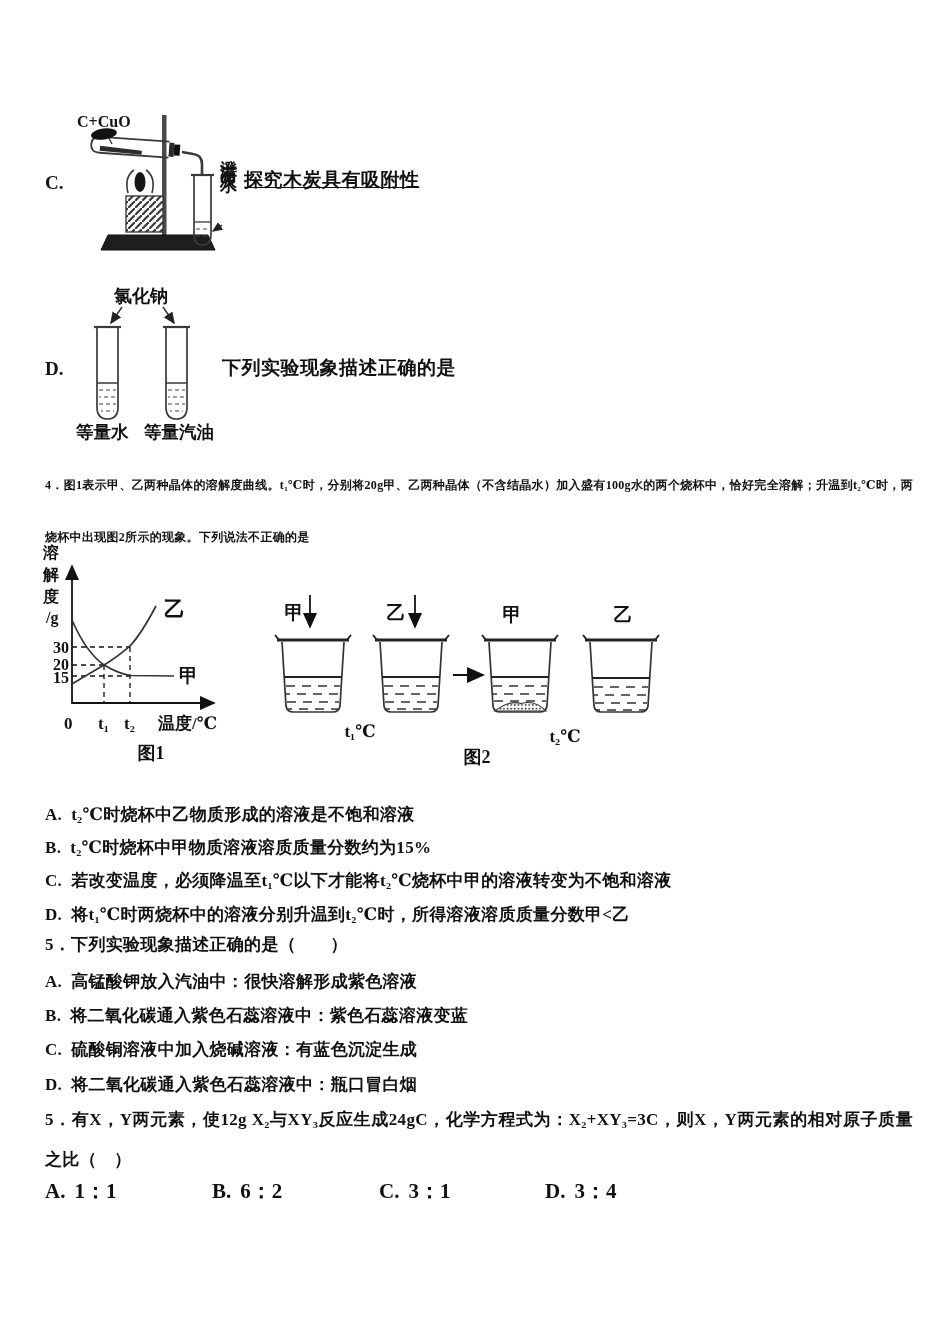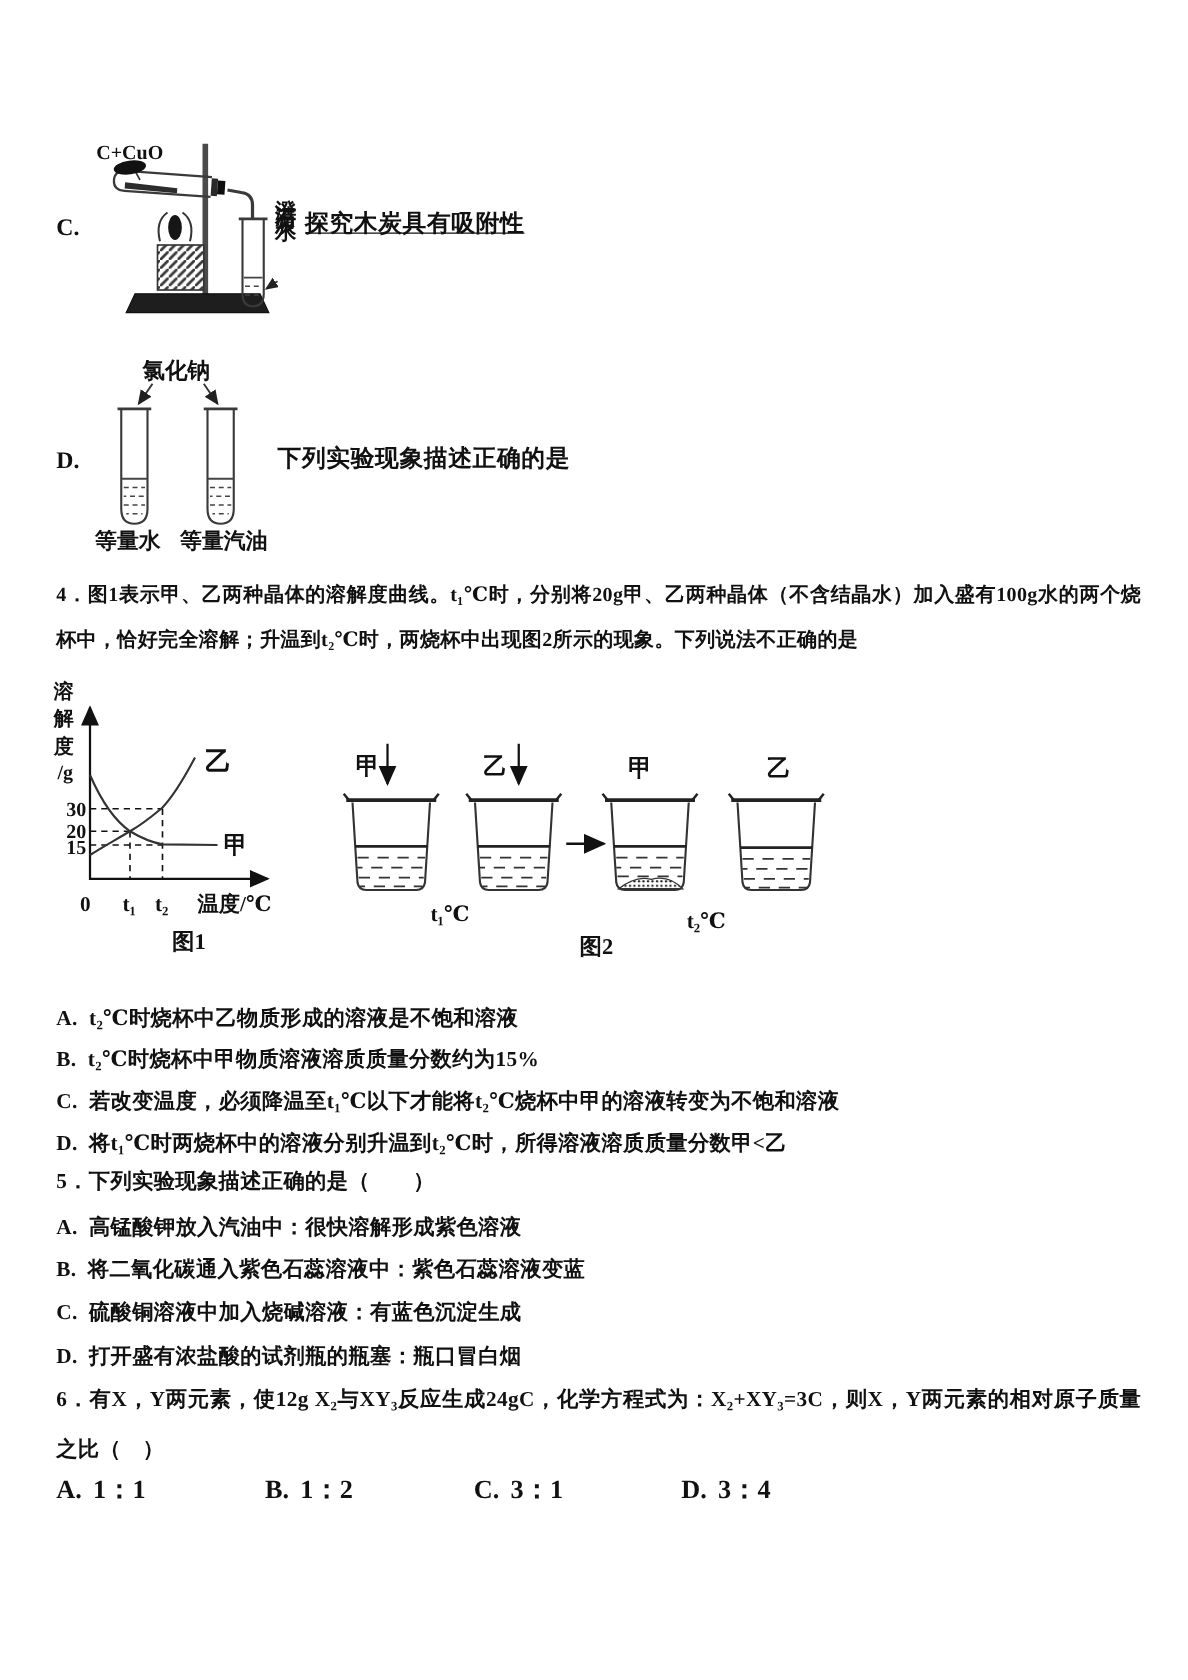--- a/index.html
+++ b/index.html
@@ -1,21 +1,21 @@
 <!DOCTYPE html>
 <html><head>
 <meta charset="utf-8">
 <style>
   html,body{margin:0;padding:0;background:#ffffff;}
   .page{position:relative;width:950px;height:1344px;background:#fff;overflow:hidden;
         font-family:"Liberation Serif","DejaVu Serif",serif;color:#111;font-weight:bold;}
   .abs{position:absolute;}
   .letter{font-size:19px;line-height:1;}
   .caption{font-size:19px;line-height:1;white-space:nowrap;letter-spacing:.5px;}
-  .para{font-size:16px;line-height:36px;text-align:justify;width:868px;letter-spacing:.3px;}
+  .para{font-size:12px;line-height:52px;text-align:justify;width:868px;letter-spacing:.3px;}
   .optrow{font-size:17px;line-height:1;white-space:nowrap;letter-spacing:.3px;}
   .optrow .lab{margin-right:9px;}
   .qline{font-size:17px;line-height:1;white-space:nowrap;letter-spacing:.3px;}
   .vtext{writing-mode:vertical-rl;text-orientation:upright;font-size:17px;line-height:1;
          letter-spacing:4px;font-weight:bold;}
   .q6para{font-size:17px;line-height:40px;text-align:justify;width:868px;letter-spacing:.3px;}
   .ratio{font-size:21px;line-height:1;white-space:nowrap;}
   .ratio .lab{margin-right:9px;}
   svg text{font-family:"Liberation Serif","DejaVu Serif",serif;font-weight:bold;fill:#111;}
 </style>
@@ -234,21 +234,21 @@
 
   <div class="abs optrow" style="left:45px;top:806px;"><span class="lab">A.</span><span>t₂℃时烧杯中乙物质形成的溶液是不饱和溶液</span></div>
   <div class="abs optrow" style="left:45px;top:839px;"><span class="lab">B.</span><span>t₂℃时烧杯中甲物质溶液溶质质量分数约为15%</span></div>
   <div class="abs optrow" style="left:45px;top:872px;"><span class="lab">C.</span><span>若改变温度，必须降温至t₁℃以下才能将t₂℃烧杯中甲的溶液转变为不饱和溶液</span></div>
   <div class="abs optrow" style="left:45px;top:906px;"><span class="lab">D.</span><span>将t₁℃时两烧杯中的溶液分别升温到t₂℃时，所得溶液溶质质量分数甲&lt;乙</span></div>
 
   <div class="abs qline" style="left:45px;top:936px;text-align:center;">5．下列实验现象描述正确的是（　　）</div>
   <div class="abs optrow" style="left:45px;top:973px;"><span class="lab">A.</span><span>高锰酸钾放入汽油中：很快溶解形成紫色溶液</span></div>
   <div class="abs optrow" style="left:45px;top:1007px;"><span class="lab">B.</span><span>将二氧化碳通入紫色石蕊溶液中：紫色石蕊溶液变蓝</span></div>
   <div class="abs optrow" style="left:45px;top:1041px;"><span class="lab">C.</span><span>硫酸铜溶液中加入烧碱溶液：有蓝色沉淀生成</span></div>
-  <div class="abs optrow" style="left:45px;top:1076px;"><span class="lab">D.</span><span>打开盛有浓盐酸的试剂瓶的瓶塞：瓶口冒白烟</span></div>
-
-  <div class="abs q6para" style="left:45px;top:1100px;">6．有X，Y两元素，使12g X₂与XY₃反应生成24gC，化学方程式为：X₂+XY₃=3C，则X，Y两元素的相对原子质量之比（　）</div>
+  <div class="abs optrow" style="left:45px;top:1076px;"><span class="lab">D.</span><span>将二氧化碳通入紫色石蕊溶液中：瓶口冒白烟</span></div>
+
+  <div class="abs q6para" style="left:45px;top:1100px;">5．有X，Y两元素，使12g X₂与XY₃反应生成24gC，化学方程式为：X₂+XY₃=3C，则X，Y两元素的相对原子质量之比（　）</div>
   <div class="abs ratio" style="left:45px;top:1181px;"><span class="lab">A.</span><span>1：1</span></div>
-  <div class="abs ratio" style="left:212px;top:1181px;"><span class="lab">B.</span><span>1：2</span></div>
+  <div class="abs ratio" style="left:212px;top:1181px;"><span class="lab">B.</span><span>6：2</span></div>
   <div class="abs ratio" style="left:379px;top:1181px;"><span class="lab">C.</span><span>3：1</span></div>
   <div class="abs ratio" style="left:545px;top:1181px;"><span class="lab">D.</span><span>3：4</span></div>
 
 </div>
 
 </body></html>

